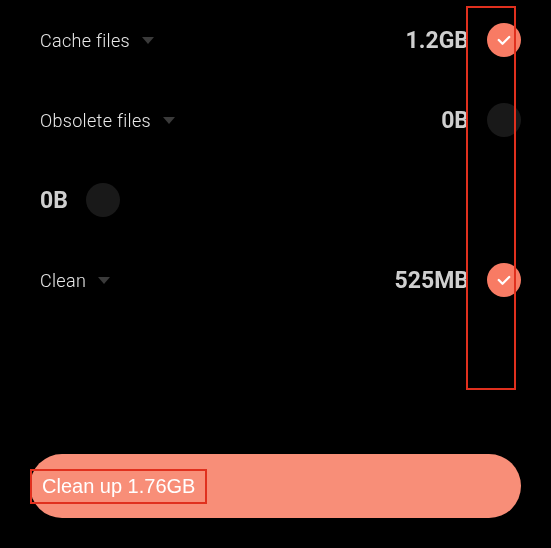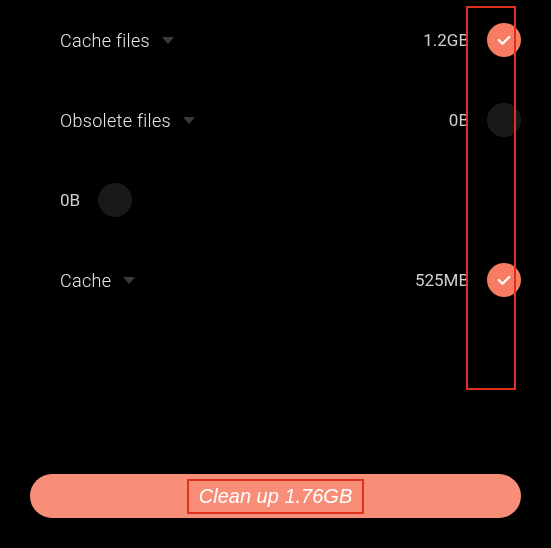--- a/index.html
+++ b/index.html
@@ -6,21 +6,21 @@
     body {
       width: 551px;
       height: 548px;
       background: #000;
       font-family: -apple-system, BlinkMacSystemFont, "Segoe UI", Roboto, Helvetica, Arial, sans-serif;
       color: #fff;
       overflow: hidden;
       position: relative;
     }
     .list {
-      padding: 0 30px 0 60px;
+      padding: 0 30px 0 40px;
       text-align: right;
     }
     .row {
       display: flex;
       align-items: center;
       height: 80px;
       gap: 10px;
     }
     .label-wrap {
       display: flex;
@@ -35,23 +35,23 @@
       letter-spacing: 0.3px;
     }
     .chev {
       width: 0;
       height: 0;
       border-left: 6px solid transparent;
       border-right: 6px solid transparent;
       border-top: 7px solid #3a3a3a;
     }
     .size {
-      font-size: 17px;
+      font-size: 23px;
       color: #cfcfcf;
-      font-weight: 400;
+      font-weight: 700;
       margin-right: 8px;
     }
     .check {
       width: 34px;
       height: 34px;
       border-radius: 50%;
       display: flex;
       align-items: center;
       justify-content: center;
       flex-shrink: 0;
@@ -69,29 +69,28 @@
       height: 384px;
     }
     .button-zone {
       position: absolute;
       left: 30px;
       right: 30px;
       bottom: 30px;
     }
     .clean-btn {
       width: 100%;
-      height: 44px;
+      height: 64px;
       background: #f88e78;
       border: none;
       border-radius: 40px;
       display: flex;
       align-items: center;
-      justify-content: center;
+      justify-content: flex-start;
       cursor: pointer;
-      font-style: italic;
     }
     .clean-label-box {
       border: 2px solid #e0301e;
       padding: 4px 10px;
     }
     .clean-label {
       font-size: 20px;
       color: #fff;
       font-weight: 300;
     }
@@ -128,21 +127,21 @@
   <div class="row">
     <span class="size">0B</span>
     <span class="check off">
       
     </span>
   </div>
 
 
   <div class="row">
     <div class="label-wrap">
-      <span class="label">Cache</span>
+      <span class="label">Clean</span>
       <span class="chev"></span>
     </div>
     <span class="size">525MB</span>
     <span class="check on">
       <svg viewBox="0 0 24 24">
           <path fill="none" stroke="#fff" stroke-width="3" stroke-linecap="round" stroke-linejoin="round" d="M5 12l5 5L19 8"></path>
         </svg>
     </span>
   </div>
 

